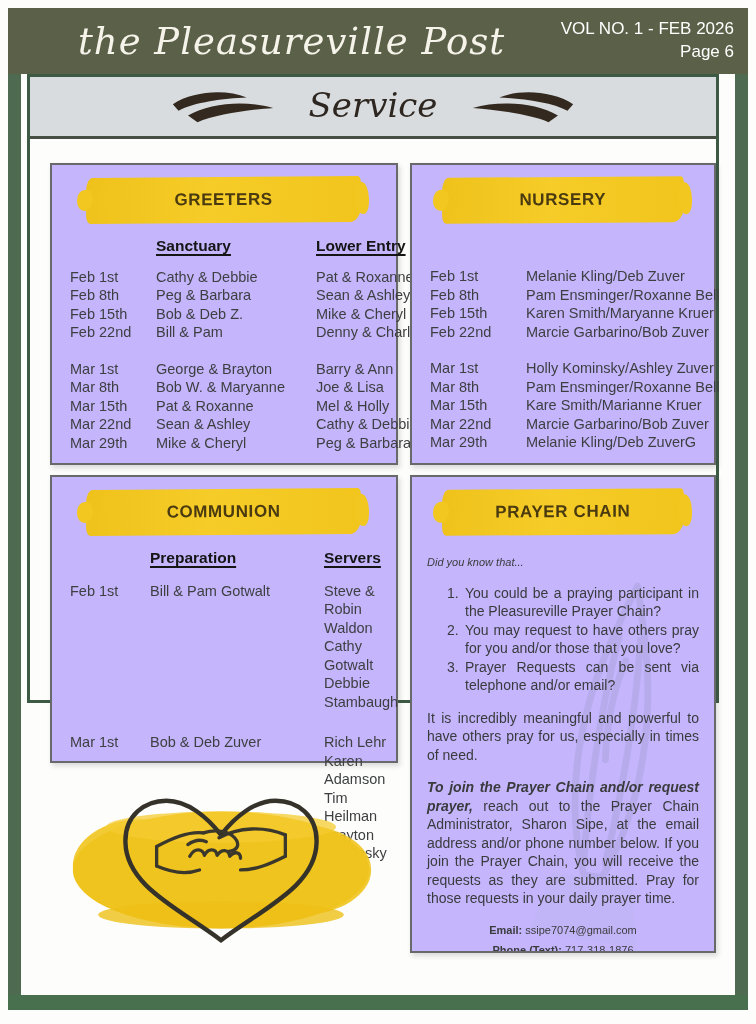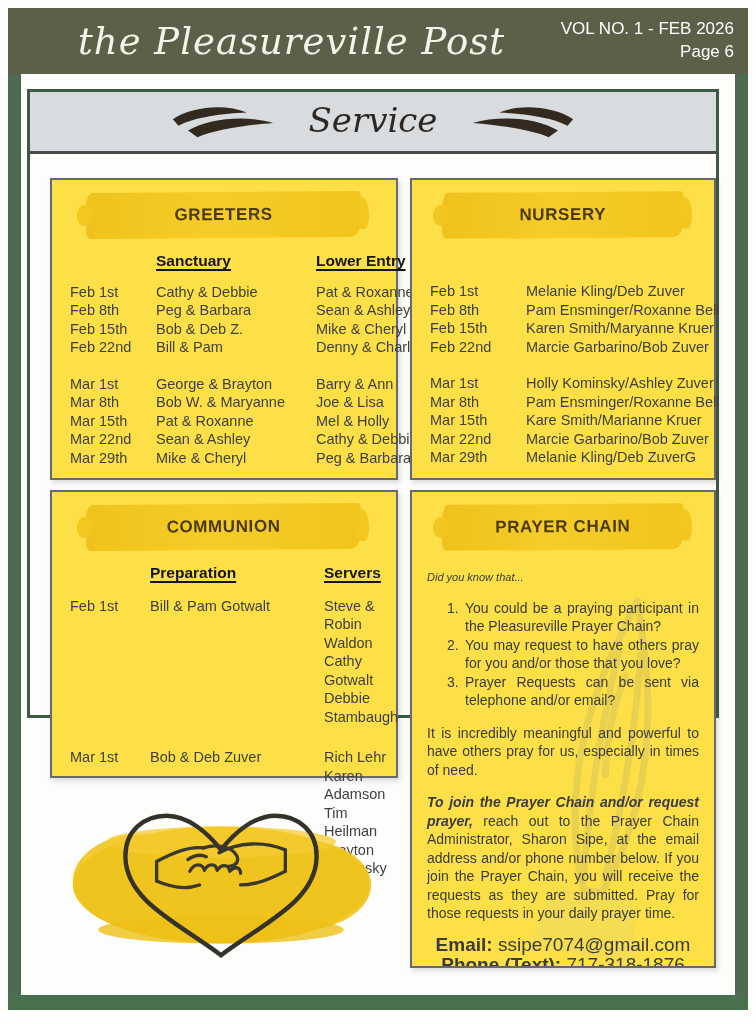--- a/index.html
+++ b/index.html
@@ -13,32 +13,32 @@
   .frame-left  { position:absolute; top:74px; bottom:14px; left:8px;  width:13px; background:#4e6a50; }
   .frame-right { position:absolute; top:74px; bottom:14px; right:8px; width:13px; background:#4e6a50; }
   .frame-bottom{ position:absolute; left:8px; right:8px; bottom:14px; height:15px; background:#48704f; }
 
   .masthead-title { color:#f6f4ea; font-family:"DejaVu Serif", serif; font-style:italic;
     font-size:37px; letter-spacing:1px; padding-left:22px; white-space:nowrap; }
   .masthead-meta { color:#ffffff; font-weight:normal; font-size:17px; line-height:1.35;
     text-align:right; padding-right:14px; }
 
   
-  .content { position:absolute; left:27px; top:89px; width:692px; height:629px;
+  .content { position:absolute; left:27px; top:74px; width:692px; height:629px;
     border:3px solid #3c5a44; background:#fdfdfc; }
 
   .service-strip { position:absolute; top:0; left:0; right:0; height:62px;
     background:#d8dcdf; border-bottom:3px solid #474e44;
     display:flex; align-items:center; justify-content:center; gap:26px; }
   .service-title { font-family:"DejaVu Serif", serif; font-style:italic;
     font-size:34px; color:#2e2721; padding-bottom:4px; }
   .flourish { width:118px; height:36px; }
 
   
-  .card { position:absolute; background:#fde047; border:2px solid #67696b;
+  .card { position:absolute; background:#c4b5fd; border:2px solid #67696b;
     box-shadow:2px 3px 5px rgba(60,60,60,0.18); color:#3e3f41; }
   #greeters  { left:20px;  top:86px;  width:348px; height:302px; }
   #nursery   { left:380px; top:86px;  width:306px; height:302px; }
   #communion { left:20px;  top:398px; width:348px; height:288px; }
   #prayer    { left:380px; top:398px; width:306px; height:478px; overflow:hidden; }
 
   .hl { position:relative; margin:12px auto 0; width:80%; height:46px;
     background:linear-gradient(93deg,#efc21b,#f6cc28 45%,#f1c51c);
     border-radius:7px 3px 12px 4px / 14px 6px 16px 8px; transform:rotate(-0.4deg);
     display:flex; align-items:center; justify-content:center; }
@@ -65,21 +65,21 @@
   
   .prayer-body { position:relative; z-index:1; padding:0 15px; font-size:14px;
     line-height:18.5px; color:#3a3b3d; }
   .prayer-intro { margin-top:18px; font-style:italic; font-size:11px; }
   .prayer-list { margin:12px 0 0 20px; list-style:none; counter-reset:fact; }
   .prayer-list li { counter-increment:fact; position:relative; padding-left:18px;
     text-align:justify; }
   .prayer-list li::before { content:counter(fact) "."; position:absolute; left:0; }
   .prayer-para { margin-top:14px; text-align:justify; }
   .lead-bi { font-weight:bold; font-style:italic; }
-  .contact { margin-top:12px; text-align:center; font-size:19px; line-height:20px; }
+  .contact { margin-top:12px; text-align:center; font-size:11px; line-height:20px; }
   .contact .b { font-weight:bold; }
   .watermark { position:absolute; right:-6px; top:90px; width:230px; height:390px;
     opacity:0.14; transform:rotate(9deg); z-index:0; }
 
   
   .heart-art { position:absolute; left:35px; top:693px; width:312px; height:196px; }
 </style>
 </head>
 <body>
 

